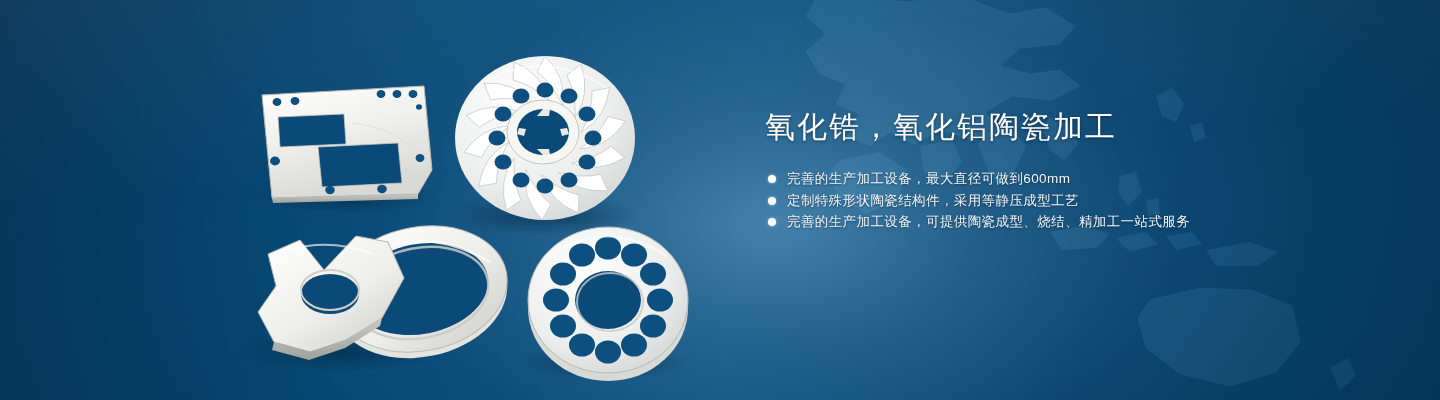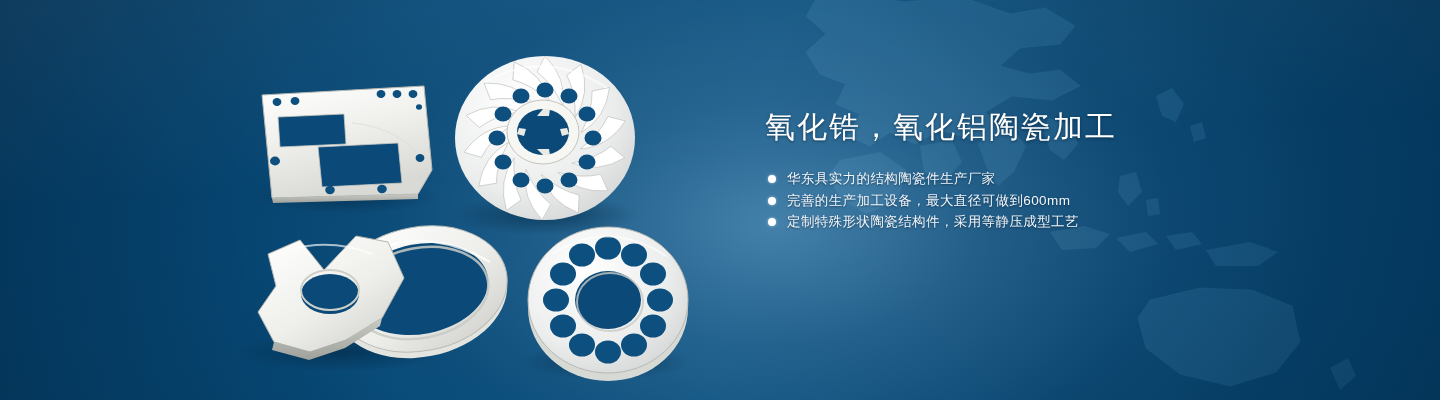--- a/index.html
+++ b/index.html
@@ -277,26 +277,26 @@
         <path d="M-56 -46 Q 0 -82 58 -44" fill="none" stroke="#ffffff" stroke-width="2" opacity="0.6"></path>
       </g>
     </svg>
   </div>
 
   <div class="copy">
     <div class="headline">氧化锆，氧化铝陶瓷加工</div>
     <ul class="bullets">
       <li class="bullet">
         <span class="dot"></span>
-        <span>华东具实力的结构陶瓷件生产厂家</span>
-      </li>
-      <li class="bullet">
-        <span class="dot"></span>
         <span>完善的生产加工设备，最大直径可做到600mm</span>
       </li>
       <li class="bullet">
         <span class="dot"></span>
         <span>定制特殊形状陶瓷结构件，采用等静压成型工艺</span>
       </li>
+      <li class="bullet">
+        <span class="dot"></span>
+        <span>完善的生产加工设备，可提供陶瓷成型、烧结、精加工一站式服务</span>
+      </li>
     </ul>
   </div>
 
 </div>
 
 </body></html>

